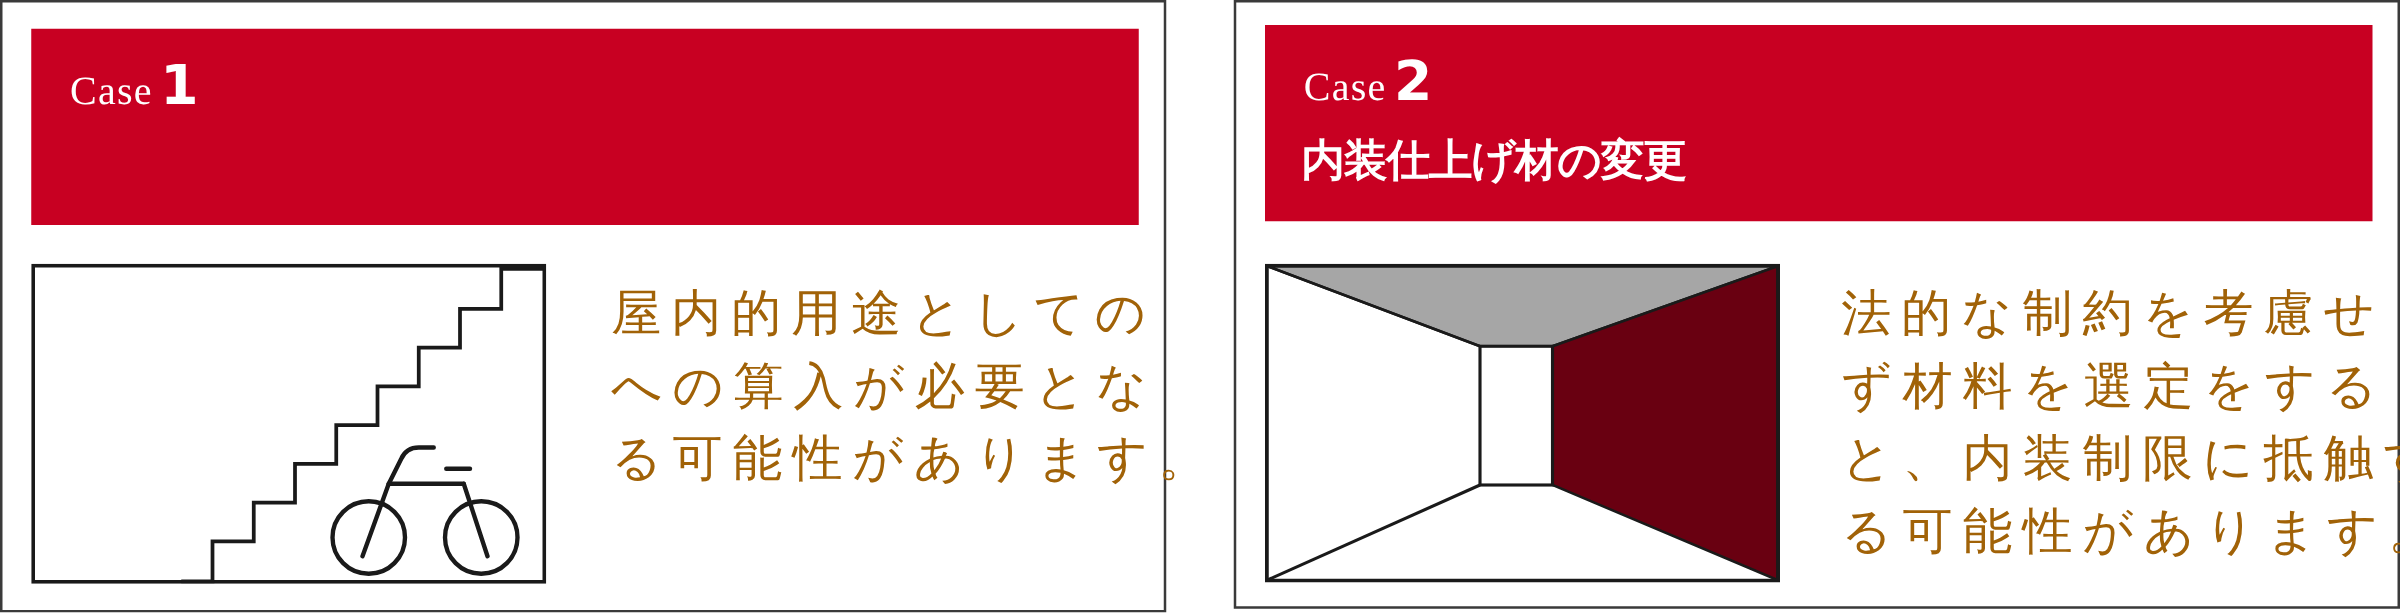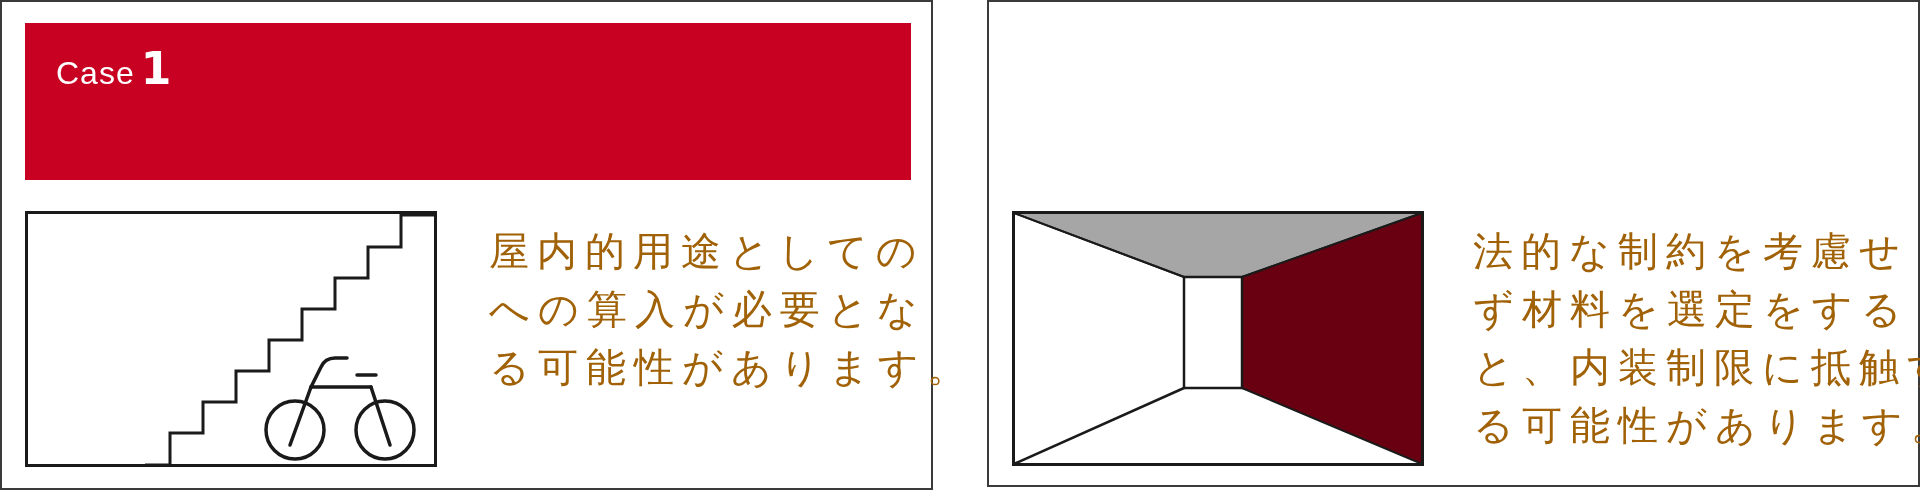--- a/index.html
+++ b/index.html
@@ -5,21 +5,21 @@
   html, body { margin: 0; padding: 0; background: #ffffff; }
   body { width: 1920px; height: 490px; position: relative; overflow: hidden;
          font-family: "DejaVu Sans", "Liberation Sans", sans-serif; }
   .panel { position: absolute; box-sizing: border-box; border: 2px solid #3a3a3a; background: #fff; }
   #panel1 { left: 0; top: 0; width: 933px; height: 490px; }
   #panel2 { left: 987px; top: 0; width: 933px; height: 487px; }
   .banner { position: absolute; background: #c80022; color: #fff; box-sizing: border-box; }
   #panel1 .banner { left: 23px; top: 21px; width: 886px; height: 157px; }
   #panel2 .banner { left: 23px; top: 18px; width: 886px; height: 157px; }
   .case-line { position: absolute; left: 31px; top: 24px; white-space: nowrap; line-height: 1; }
-  .case-word { font-family: Liberation Sans, sans-serif; font-size: 32px; font-weight: 300; letter-spacing: 1px; vertical-align: baseline; }
+  .case-word { font-family: Liberation Serif, serif; font-size: 32px; font-weight: 300; letter-spacing: 1px; vertical-align: baseline; }
   .case-num { font-family: "DejaVu Sans", sans-serif; font-size: 44px; font-weight: bold; margin-left: 6px; vertical-align: baseline; }
   .title { position: absolute; left: 29px; top: 88px; font-size: 34px; font-weight: bold; white-space: nowrap; line-height: 1.2; }
   #panel1 .title { letter-spacing: -3.5px; font-size: 35px; }
   #panel2 .title { letter-spacing: -1px; font-size: 35px; }
   .illus { position: absolute; }
   #panel1 .illus { left: 23px; top: 209px; width: 412px; height: 256px; }
   #panel2 .illus { left: 23px; top: 209px; width: 412px; height: 255px; }
   .desc { position: absolute; font-size: 40px; line-height: 58px; color: #a16207; letter-spacing: 8px; white-space: nowrap; font-weight: 300; }
   #panel1 .desc { left: 487px; top: 220px; }
   #panel2 .desc { left: 484px; top: 220px; }
@@ -50,20 +50,26 @@
   </svg>
 
   <div class="desc">
     <div>屋内的用途としての</div>
     <div>への算入が必要とな</div>
     <div>る可能性があります。</div>
   </div>
 </div>
 
 <div class="panel" id="panel2">
+  <div class="banner">
+    <div class="case-line">
+      <span class="case-word">Case</span><span class="case-num">2</span>
+    </div>
+    <div class="title">内装仕上げ材の変更</div>
+  </div>
 
   <svg class="illus" viewBox="0 0 412 255" width="412" height="255">
     <rect x="1.5" y="1.5" width="409" height="252" fill="#fff"></rect>
     <polygon points="2,2 410,2 230,66 172,66" fill="#a6a6a6" stroke="#1a1a1a" stroke-width="2"></polygon>
     <polygon points="230,66 410,2 410,253 230,177" fill="#690011" stroke="#1a1a1a" stroke-width="2"></polygon>
     <rect x="172" y="66" width="58" height="111" fill="#fff" stroke="#1a1a1a" stroke-width="2.5"></rect>
     <line x1="2" y1="253" x2="172" y2="177" stroke="#1a1a1a" stroke-width="2.5"></line>
     <line x1="2" y1="2" x2="172" y2="66" stroke="#1a1a1a" stroke-width="2"></line>
     <rect x="1.5" y="1.5" width="409" height="252" fill="none" stroke="#1a1a1a" stroke-width="3"></rect>
   </svg>

